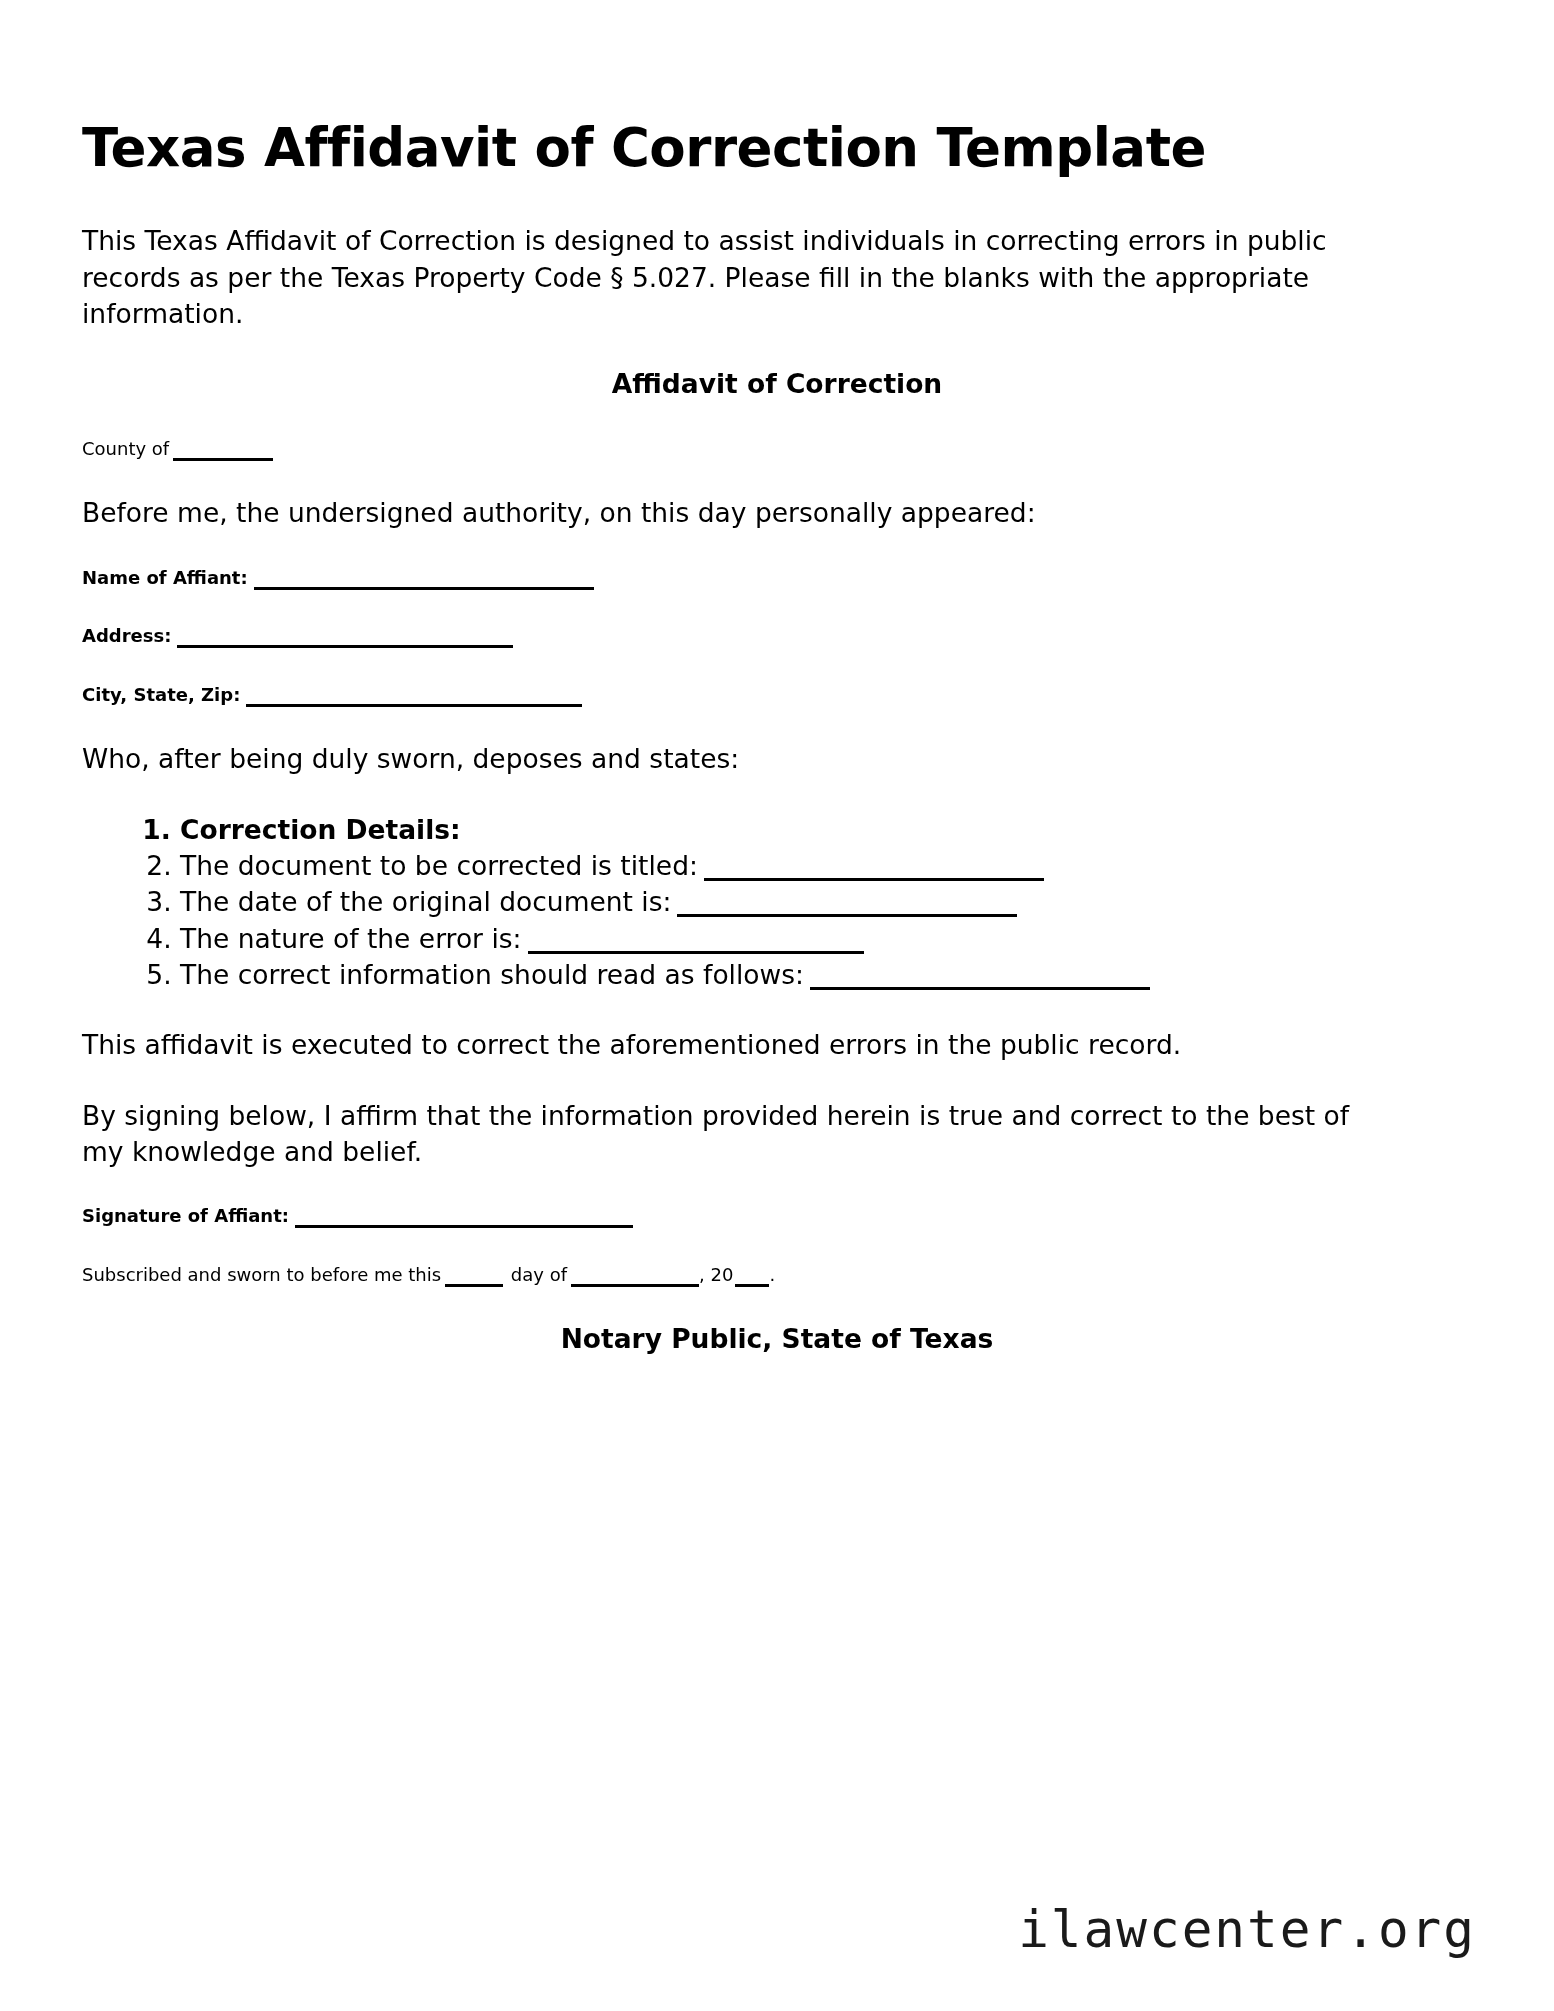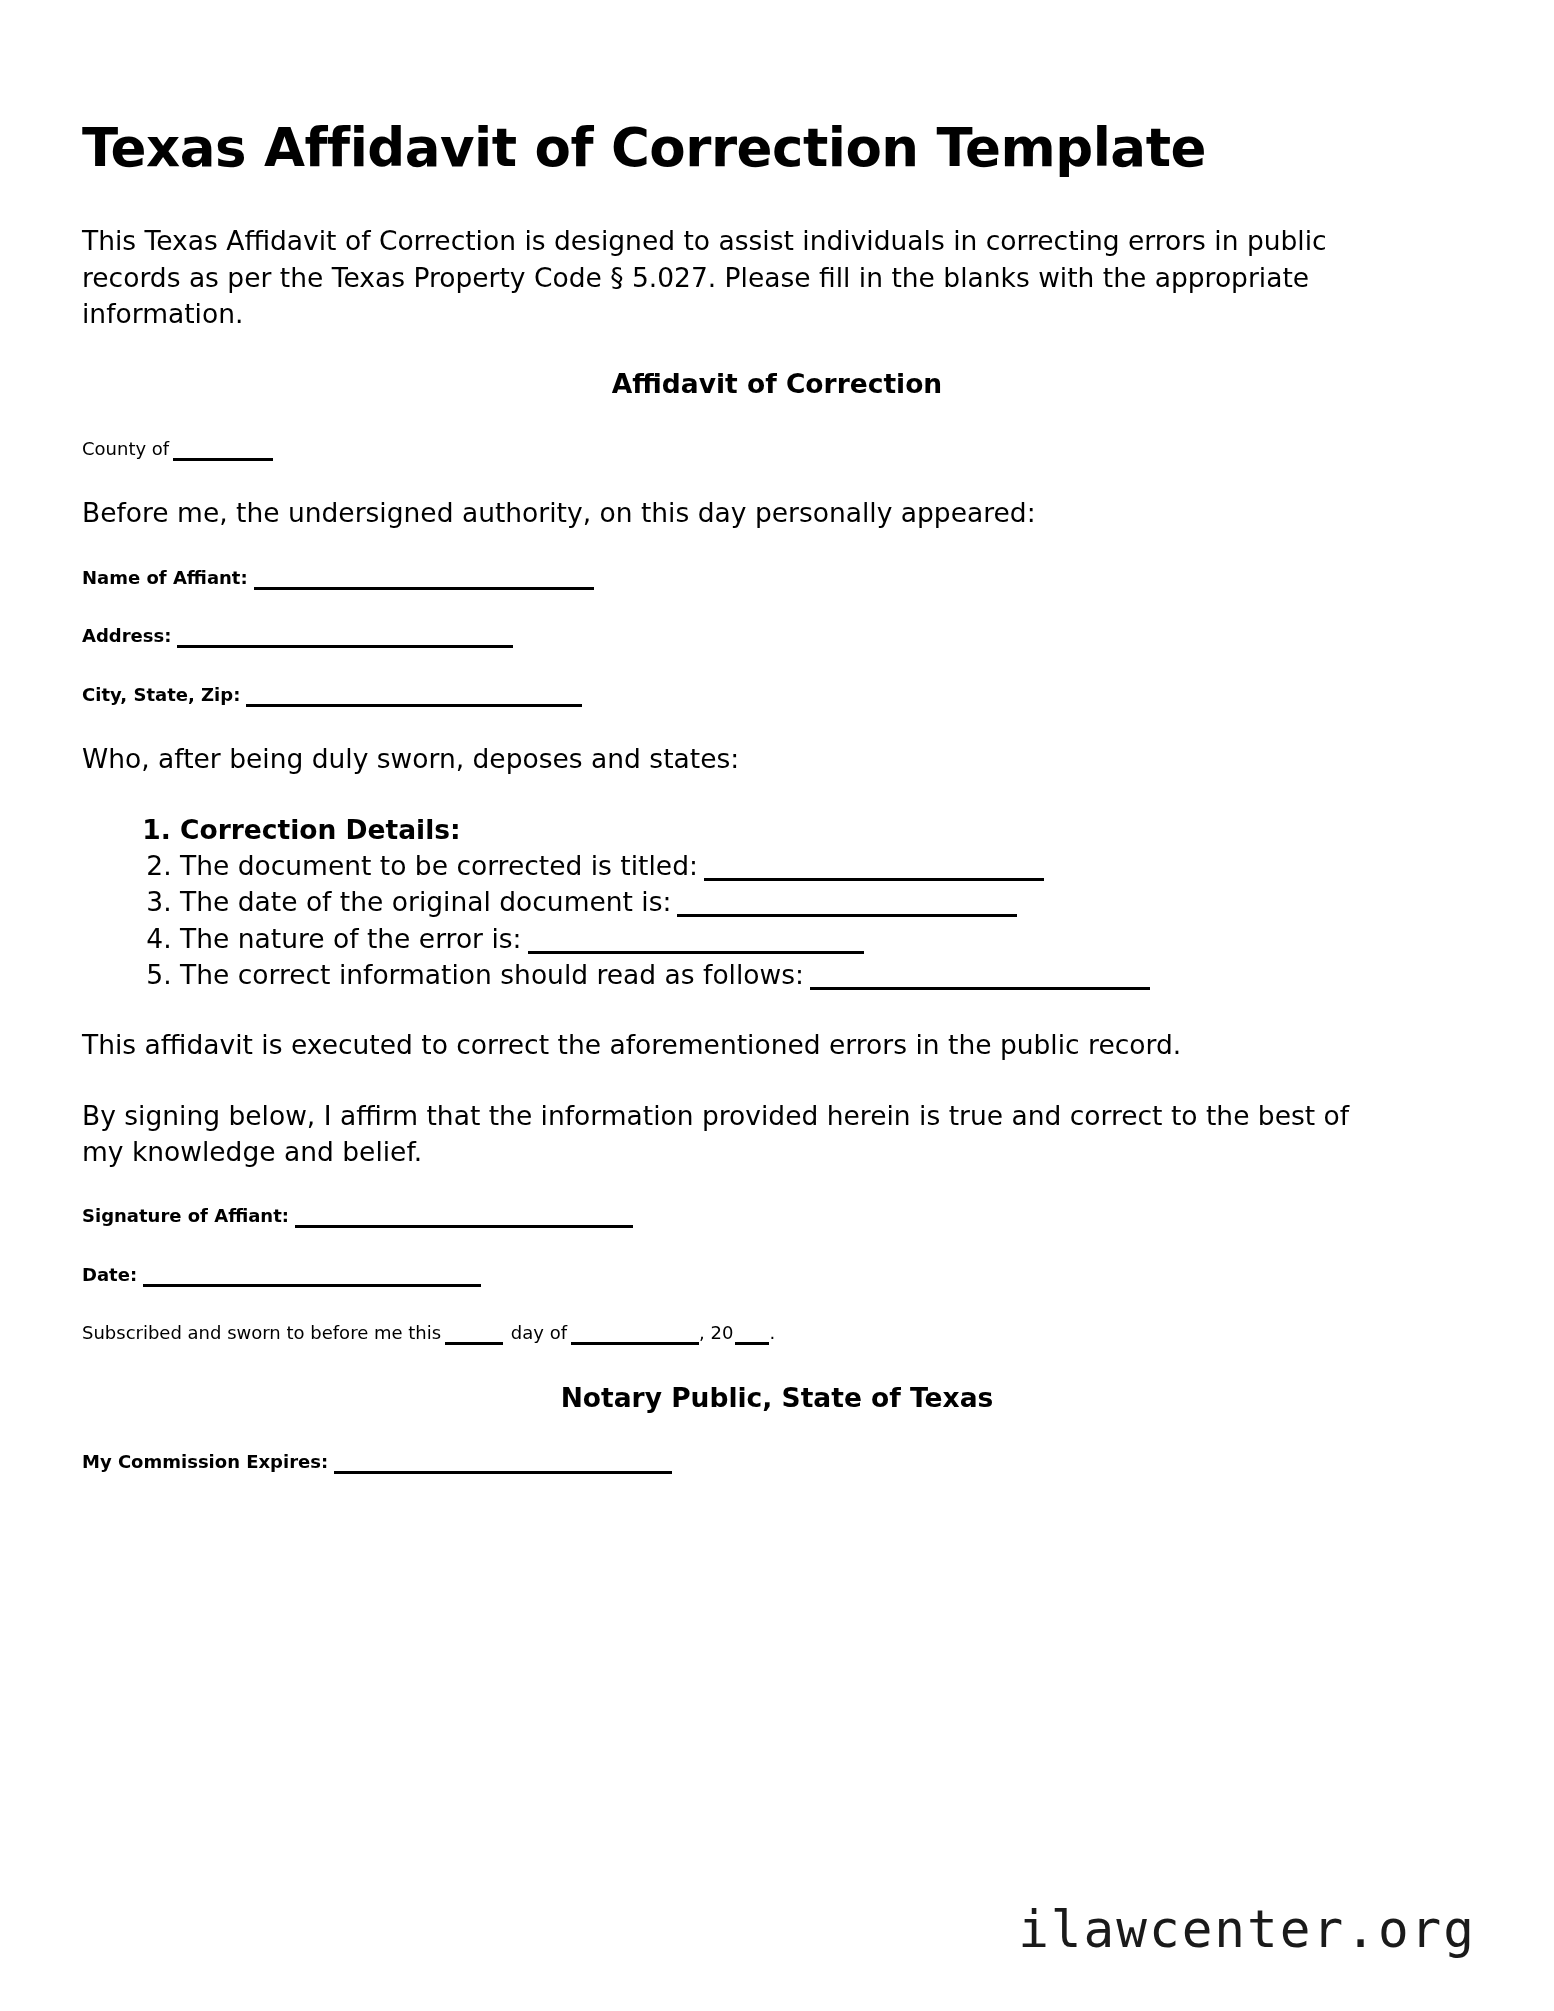--- a/index.html
+++ b/index.html
@@ -126,23 +126,21 @@
     <li><span>The nature of the error is:</span><span class="blank b-li-c"></span></li>
     <li><span>The correct information should read as follows:</span><span class="blank b-li-d"></span></li>
   </ol>
 
   <p class="para">This affidavit is executed to correct the aforementioned errors in the public record.</p>
 
   <p class="para narrow">By signing below, I affirm that the information provided herein is true and correct to the best of my knowledge and belief.</p>
 
   <div class="field-line"><span class="lbl">Signature of Affiant:</span><span class="blank b-sig"></span></div>
 
-  <div class="field-line"><span class="lbl">Date:</span><span class="blank b-date"></span></div>
 
   <div class="field-line"><span>Subscribed and sworn to before me this</span><span class="blank b-day"></span> <span>day of</span><span class="blank b-month"></span><span>, 20</span><span class="blank b-year"></span><span>.</span></div>
 
   <h2 class="sub">Notary Public, State of Texas</h2>
 
-  <div class="field-line"><span class="lbl">My Commission Expires:</span><span class="blank b-comm"></span></div>
 
   <div class="watermark">ilawcenter.org</div>
 
 </div>
 
 </body></html>

